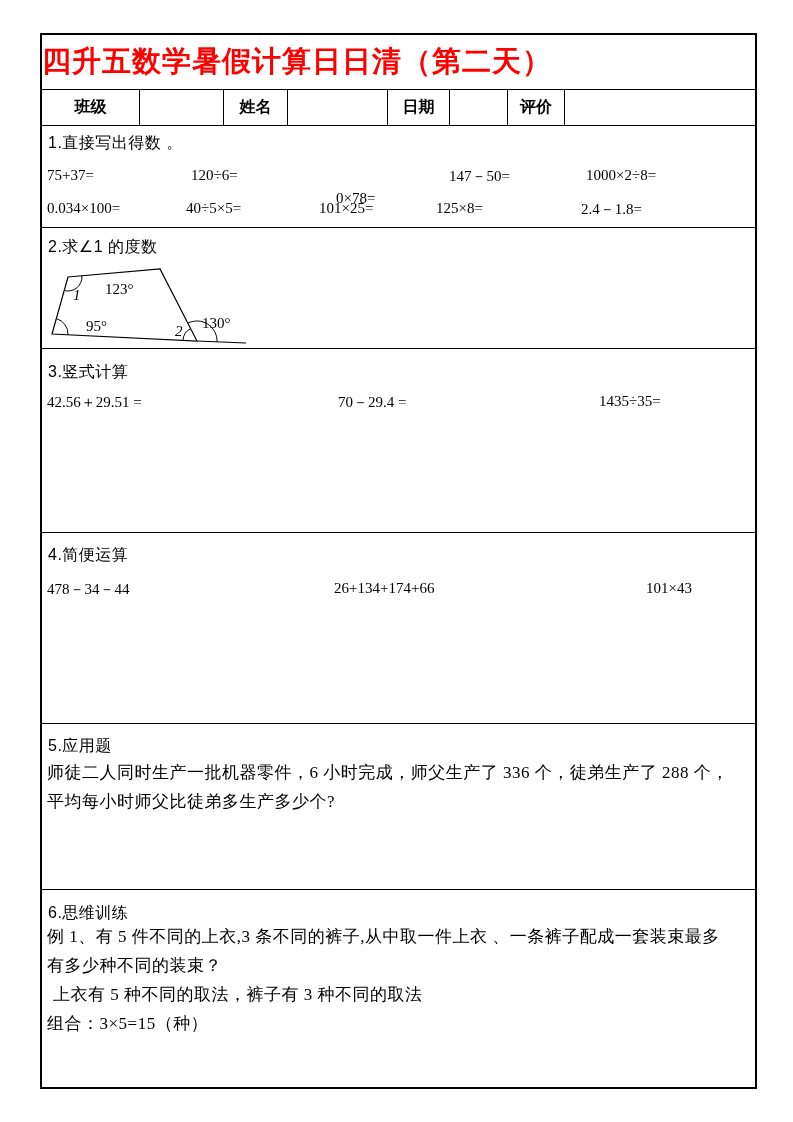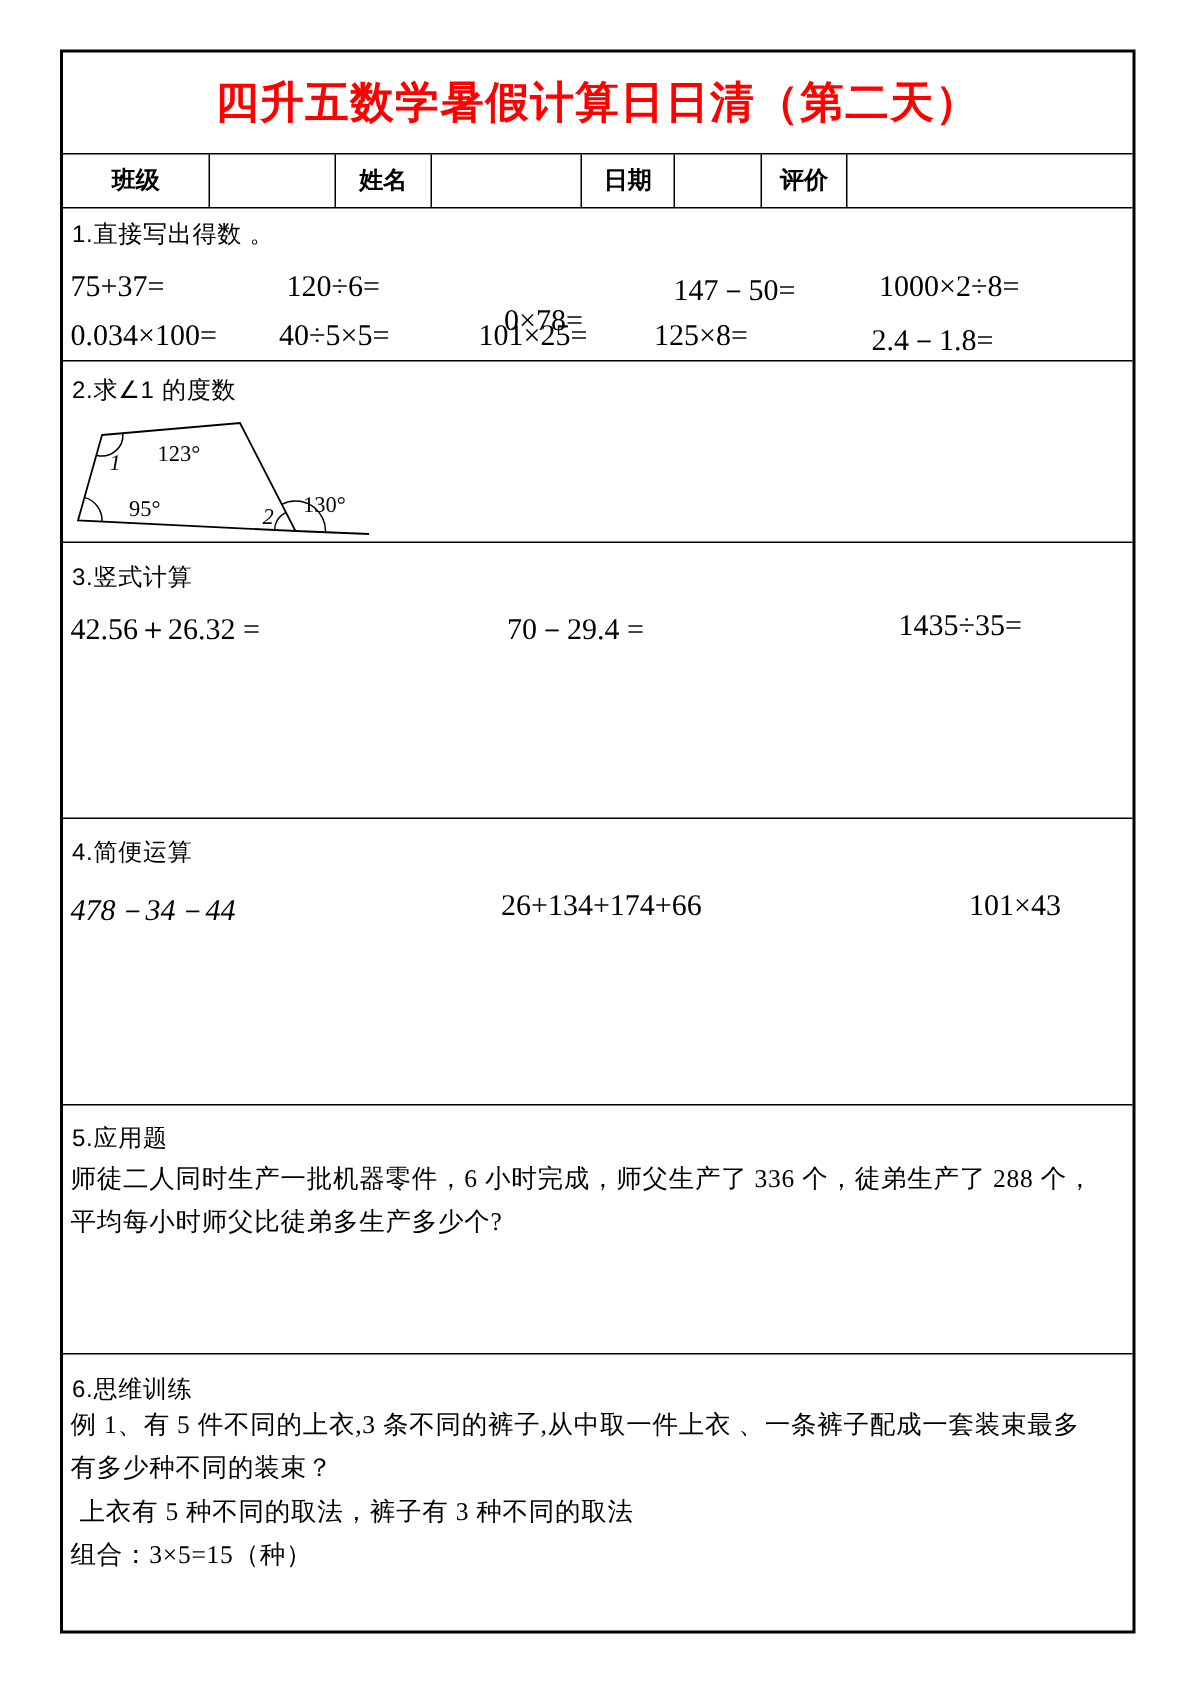--- a/index.html
+++ b/index.html
@@ -7,41 +7,41 @@
   body {
     width:793px; height:1122px; position:relative;
     font-family:"Liberation Serif","DejaVu Serif",serif;
     color:#000;
   }
   .sheet {
     position:absolute; left:40px; top:33px; width:717px; height:1056px;
     border:2px solid #000; display:flex; flex-direction:column; background:#fff;
   }
   .title-row {
-    height:68px; border-bottom:1px solid #000;
-    display:flex; align-items:center; justify-content:center;
+    height:55px; border-bottom:1px solid #000;
+    display:flex; align-items:center; justify-content:flex-start;
   }
   .page-title {
     color:#fe0000; font-weight:bold; font-size:29px; letter-spacing:1px; white-space:nowrap;
   }
   .header-row {
     height:36px; border-bottom:1px solid #000; display:flex;
     font-family:"Liberation Sans","DejaVu Sans",sans-serif;
   }
   .hcell { border-right:1px solid #000; display:flex; align-items:center; justify-content:center; }
   .hcell.last { border-right:none; flex:1; }
   .hlabel { font-weight:bold; font-size:16px; }
   .section { position:relative; border-bottom:1px solid #000; font-size:17px; }
   .section.last { border-bottom:none; flex:1; }
   .abs { position:absolute; white-space:nowrap; }
   .heading {
     font-family:"Liberation Sans","DejaVu Sans",sans-serif;
     font-size:16px; letter-spacing:0.5px;
   }
-  .prob { font-size:20px;text-align:center; }
+  .prob { font-size:15px;text-align:center; }
   .para { font-size:17px; letter-spacing:0.5px; }
   svg text { font-family:"Liberation Serif","DejaVu Serif",serif; fill:#000; }
 </style>
 </head>
 <body>
 
 <div class="sheet">
 
   <div class="title-row">
     <span class="page-title">四升五数学暑假计算日日清（第二天）</span>
@@ -92,28 +92,28 @@
       <text x="23" y="39" font-size="15" font-style="italic">1</text>
       <text x="55" y="33" font-size="15">123°</text>
       <text x="36" y="70" font-size="15">95°</text>
       <text x="125" y="75" font-size="15" font-style="italic">2</text>
       <text x="152" y="67" font-size="15">130°</text>
     </svg>
   </div>
 
   <div class="section" style="height:184px;">
     <div class="abs heading" style="left:6px; top:13px;">3.竖式计算</div>
-    <span class="abs prob" style="left:5px;   top:44px;">42.56＋26.32 =</span>
+    <span class="abs prob" style="left:5px;   top:44px;">42.56＋29.51 =</span>
     <span class="abs prob" style="left:296px; top:44px;">70－29.4 =</span>
     <span class="abs prob" style="left:557px; top:44px;">1435÷35=</span>
   </div>
 
   <div class="section" style="height:191px;">
     <div class="abs heading" style="left:6px; top:12px;">4.简便运算</div>
-    <span class="abs prob" style="left:5px;   top:47px;font-style:italic;">478－34－44</span>
+    <span class="abs prob" style="left:5px;   top:47px;">478－34－44</span>
     <span class="abs prob" style="left:292px; top:47px;">26+134+174+66</span>
     <span class="abs prob" style="left:604px; top:47px;">101×43</span>
   </div>
 
   <div class="section" style="height:166px;">
     <div class="abs heading" style="left:6px; top:12px;">5.应用题</div>
     <div class="abs para" style="left:5px; top:37px;">师徒二人同时生产一批机器零件，6 小时完成，师父生产了 336 个，徒弟生产了 288 个，</div>
     <div class="abs para" style="left:5px; top:66px;">平均每小时师父比徒弟多生产多少个?</div>
   </div>
 

